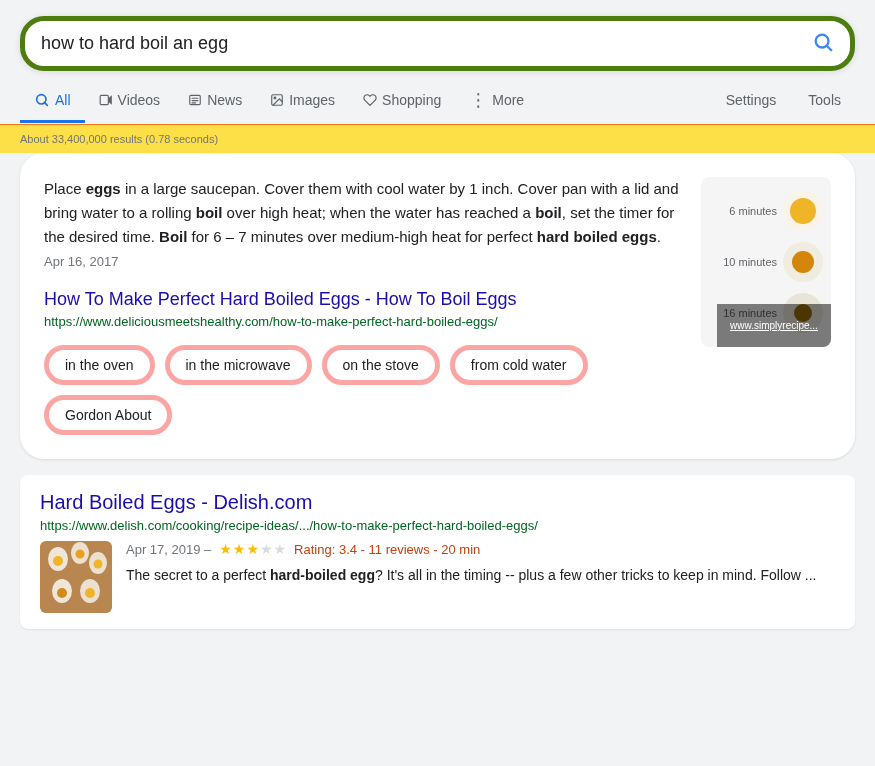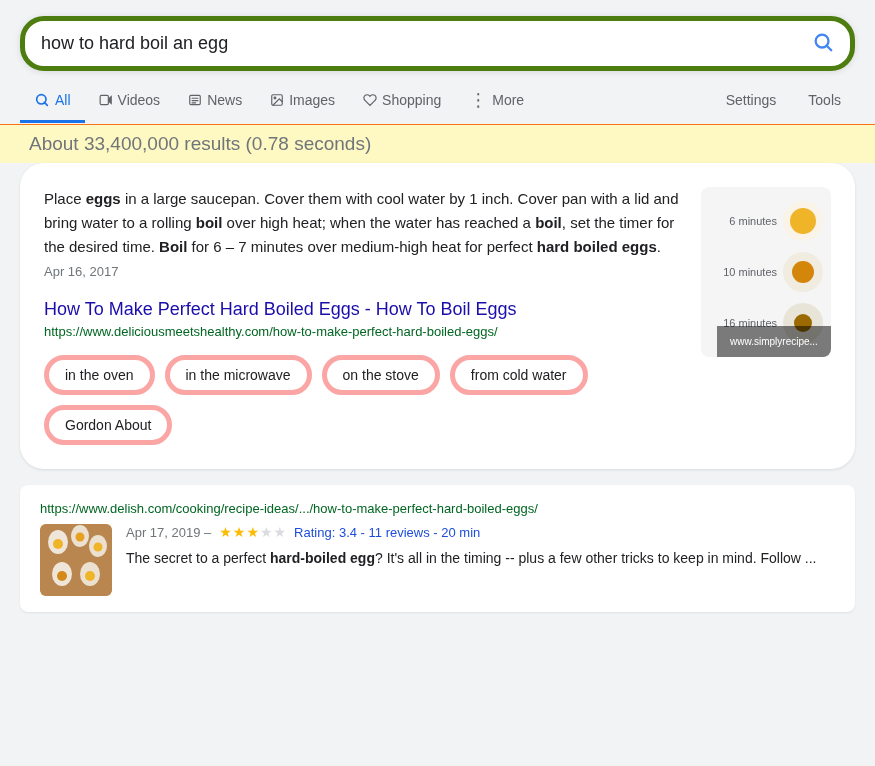--- a/index.html
+++ b/index.html
@@ -71,24 +71,24 @@
       display: flex;
       gap: 4px;
       justify-content: center;
     }
     .nav-settings .nav-tab {
       color: #5f6368;
     }
 
     
     .results-count {
-      padding: 8px 29px;
-      font-size: 19px;
+      padding: 8px 20px;
+      font-size: 11px;
       color: #70757a;
-      background: #fef9c3;
+      background: #fde047;
     }
 
     
     .main-content {
       padding: 0 20px;
       background: #f1f3f4;
     }
 
     
     .featured-card {
@@ -196,22 +196,23 @@
     .yolk-2 { width: 22px; height: 22px; background: #d4860a; top: 9px; left: 9px; }
     .yolk-3 { width: 18px; height: 18px; background: #9a6a00; top: 11px; left: 11px; }
     .img-source {
       position: absolute;
       bottom: 0;
       left: 16px;
       right: 0;
       background: rgba(0,0,0,0.5);
       color: #fff;
       font-size: 10px;
-      padding: 10px 4px;
+      padding: 16px 4px;
       text-align: center;
+      text-decoration: underline;
     }
 
     
     .second-result {
       background: #fff;
       border-radius: 8px;
       padding: 16px 20px;
       box-shadow: 0 1px 2px rgba(0,0,0,0.08);
     }
     .result-title a {
@@ -237,21 +238,21 @@
       color: #70757a;
     }
     .stars {
       display: inline-flex;
       gap: 1px;
     }
     .star { color: #fbbc04; font-size: 14px; }
     .star-empty { color: #dadce0; font-size: 14px; }
     .rating-text {
       font-size: 13px;
-      color: #1d4ed8;
+      color: #c2410c;
     }
     .result-body {
       display: flex;
       gap: 14px;
     }
     .result-thumb {
       width: 72px;
       height: 72px;
       border-radius: 6px;
       flex-shrink: 0;
@@ -384,20 +385,23 @@
           <div class="egg-half egg-white-3">
             <div class="yolk yolk-3"></div>
           </div>
         </div>
         <div class="img-source">www.simplyrecipe...</div>
       </div>
     </div>
   </div>
 
   <div class="second-result">
+    <div class="result-title">
+      <a href="#">Hard Boiled Eggs - Delish.com</a>
+    </div>
     <div class="result-url">https://www.delish.com/cooking/recipe-ideas/.../how-to-make-perfect-hard-boiled-eggs/</div>
     <div class="result-body">
 
       <div class="result-thumb">
         <svg width="72" height="72" viewBox="0 0 72 72">
           <rect width="72" height="72" fill="#b8864e" rx="6"></rect>
 
           <ellipse cx="18" cy="18" rx="10" ry="12" fill="#f5f0e8" opacity="0.9"></ellipse>
           <circle cx="18" cy="20" r="5" fill="#f0b429"></circle>
           <ellipse cx="40" cy="12" rx="9" ry="11" fill="#f5f0e8" opacity="0.85"></ellipse>

